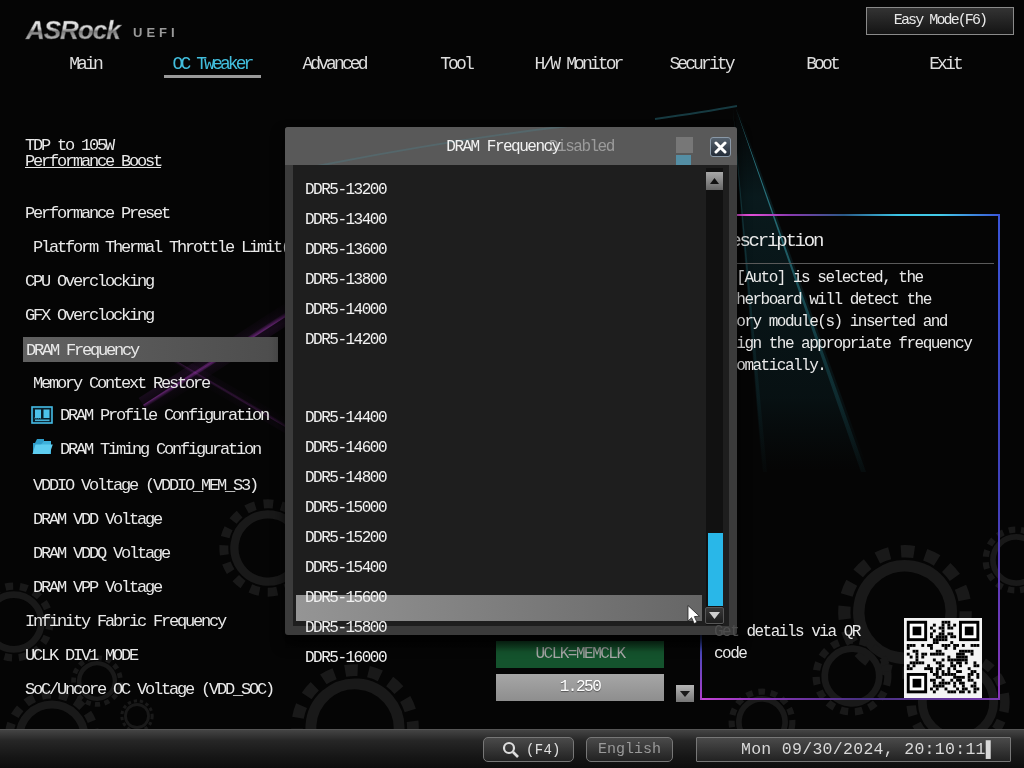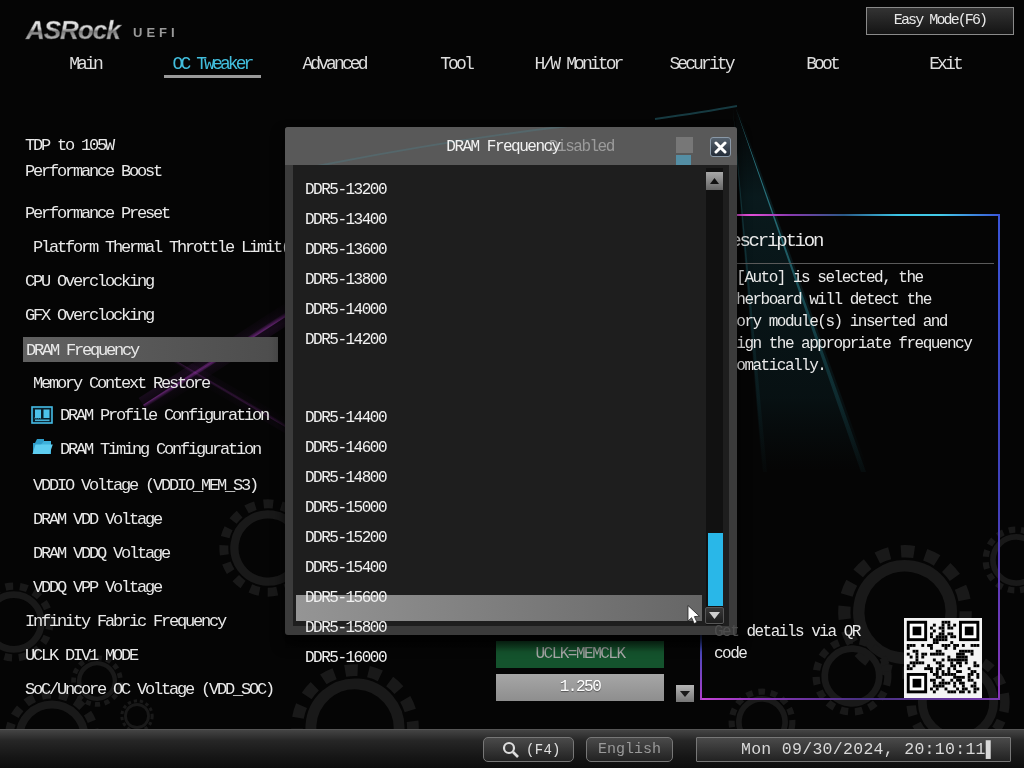--- a/index.html
+++ b/index.html
@@ -92,33 +92,33 @@
     <div class="abs" style="left:411px;width:90px;text-align:center;">Tool</div>
     <div class="abs" style="left:528px;width:100px;text-align:center;">H/W Monitor</div>
     <div class="abs" style="left:656px;width:90px;text-align:center;">Security</div>
     <div class="abs" style="left:777px;width:90px;text-align:center;">Boot</div>
     <div class="abs" style="left:900px;width:90px;text-align:center;">Exit</div>
   </div>
   <div class="abs" style="left:164px;top:75px;width:97px;height:3px;background:#9a9a9a;"></div>
 
   <div class="abs" style="left:23px;top:337px;width:255px;height:25px;background:linear-gradient(to right,#616161,#4d4d4d);"></div>
   <div class="abs side" style="left:25px;top:136px;">TDP to 105W</div>
-  <div class="abs side" style="left:25px;top:162px;">Performance Boost</div>
+  <div class="abs side" style="left:25px;top:152px;text-decoration:underline;">Performance Boost</div>
   <div class="abs side" style="left:25px;top:204px;">Performance Preset</div>
   <div class="abs side" style="left:33px;top:238px;">Platform Thermal Throttle Limit(</div>
   <div class="abs side" style="left:25px;top:272px;">CPU Overclocking</div>
   <div class="abs side" style="left:25px;top:306px;">GFX Overclocking</div>
   <div class="abs side" style="left:26px;top:341px;">DRAM Frequency</div>
   <div class="abs side" style="left:33px;top:374px;">Memory Context Restore</div>
   <div class="abs side" style="left:60px;top:406px;">DRAM Profile Configuration</div>
   <div class="abs side" style="left:60px;top:440px;">DRAM Timing Configuration</div>
   <div class="abs side" style="left:33px;top:476px;">VDDIO Voltage (VDDIO_MEM_S3)</div>
   <div class="abs side" style="left:33px;top:510px;">DRAM VDD Voltage</div>
   <div class="abs side" style="left:33px;top:544px;">DRAM VDDQ Voltage</div>
-  <div class="abs side" style="left:33px;top:578px;">VDDQ VPP Voltage</div>
+  <div class="abs side" style="left:33px;top:578px;">DRAM VPP Voltage</div>
   <div class="abs side" style="left:25px;top:612px;">Infinity Fabric Frequency</div>
   <div class="abs side" style="left:25px;top:646px;">UCLK DIV1 MODE</div>
   <div class="abs side" style="left:25px;top:680px;">SoC/Uncore OC Voltage (VDD_SOC)</div>
 
   <svg class="abs" width="22" height="18" style="left:31px;top:406px;" viewBox="0 0 22 18">
     <rect x="1" y="1" width="20" height="16" fill="#0a1e28" stroke="#45bce6" stroke-width="1.6"></rect>
     <rect x="4" y="3.5" width="6" height="8.5" fill="#4cc2ea"></rect>
     <rect x="12.5" y="3.5" width="6" height="8.5" fill="#4cc2ea"></rect>
     <line x1="3.5" y1="12" x2="10.5" y2="12" stroke="#4cc2ea" stroke-width="1" stroke-dasharray="1 0.8"></line>
     <rect x="4" y="13.5" width="14.5" height="1.6" fill="#4cc2ea" opacity="0.9"></rect>

